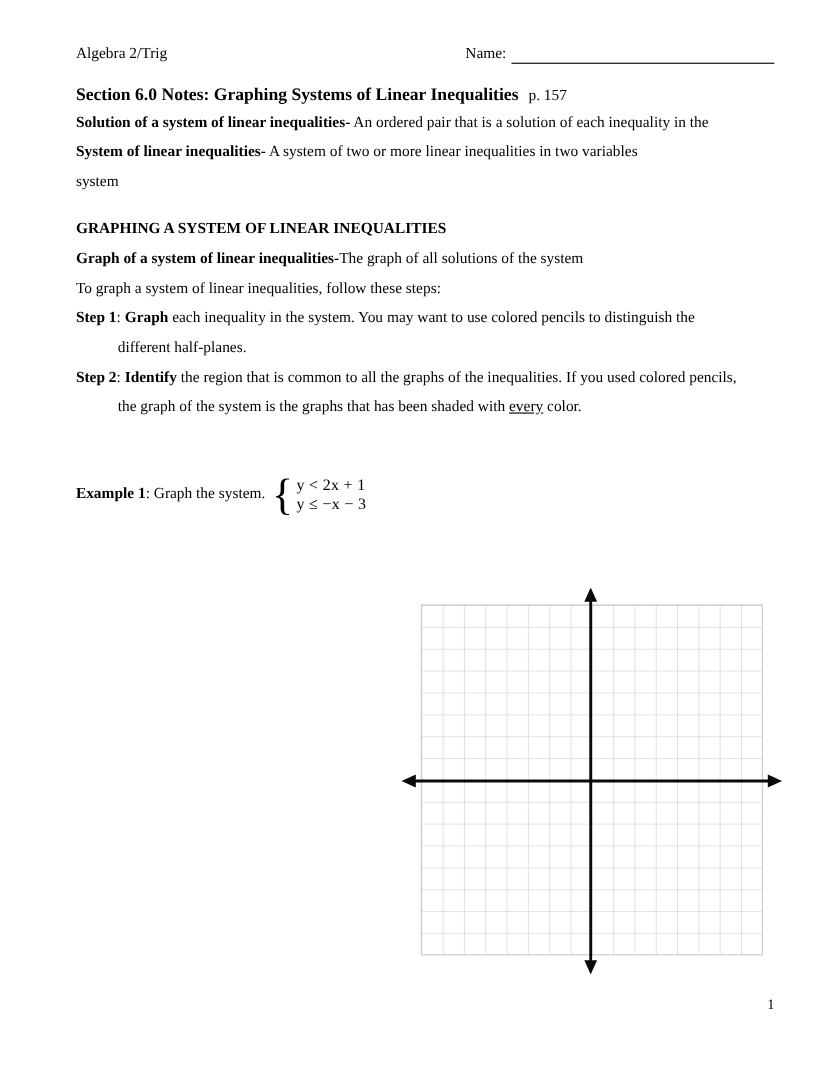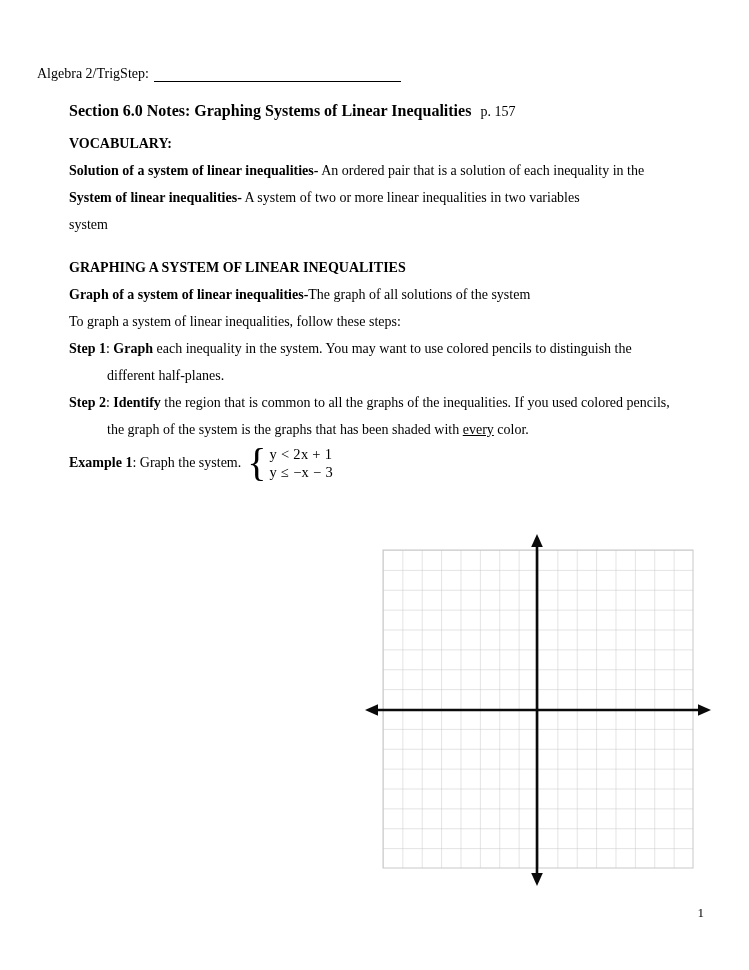--- a/index.html
+++ b/index.html
@@ -8,40 +8,39 @@
     position:relative;
     width:749px; height:970px;
     margin:0 auto;
     background:#ffffff;
     color:#000;
     font-family:"Liberation Serif","DejaVu Serif",serif;
     font-size:14px;
     overflow:hidden;
   }
   .header-row {
-    display:flex; align-items:flex-end;
-    padding:41px 45px 0 37px;
+    display:flex; justify-content:space-between; align-items:flex-end;
+    padding:41px 45px 0 69px;
     line-height:17px;
-    margin-top:24px;
   }
   .name-block { display:inline-flex; width:281px; align-items:flex-end; }
   .name-line { flex:1; border-bottom:1px solid #000; height:14px; margin-left:5px; }
   .content { padding:0 45px 0 69px; }
   .title-row { margin-top:18px; line-height:21px; white-space:nowrap; }
   .title-main { font-weight:bold; font-size:16px; }
   .title-ref { font-size:14px; margin-left:9px; }
   .line { line-height:27px; white-space:nowrap; }
   b { font-weight:bold; }
   .voc-head { margin-top:8px; font-weight:bold; }
   .sec-head { margin-top:16px; font-weight:bold; }
   .indent { padding-left:38px; }
   .u { text-decoration:underline; }
   .example-row {
     display:flex; align-items:center;
-    white-space:nowrap;
+    margin-top:46px; white-space:nowrap;
   }
   .brace {
     font-size:40px; line-height:40px; font-weight:400;
     margin:0 3px 0 6px;
   }
   .system { display:inline-block; }
   .math {
     display:block; 
     font-size:14.5px; line-height:18px; letter-spacing:0.3px;
   }
@@ -49,30 +48,29 @@
   .page-number { position:absolute; right:45px; top:905px; font-size:13px; }
 </style>
 </head>
 <body>
 
 <div class="page">
 
   <div class="header-row">
     <span>Algebra 2/Trig</span>
     <span class="name-block">
-        <span>Step:</span>
+        <span>Name:</span>
         <span class="name-line"></span>
       </span>
   </div>
 
   <div class="content">
 
     <div class="title-row"><span class="title-main">Section 6.0 Notes: Graphing Systems of Linear Inequalities</span><span class="title-ref">p. 157</span></div>
 
-    <div class="line voc-head">VOCABULARY:</div>
 
     <div class="line"><b>Solution of a system of linear inequalities-</b><span> An ordered pair that is a solution of each inequality in the</span></div>
 
     <div class="line"><b>System of linear inequalities-</b><span> A system of two or more linear inequalities in two variables</span></div>
     <div class="line"><span>system</span></div>
 
     <div class="line sec-head">GRAPHING A SYSTEM OF LINEAR INEQUALITIES</div>
 
     <div class="line"><b>Graph of a system of linear inequalities-</b><span>The graph of all solutions of the system</span></div>
 

